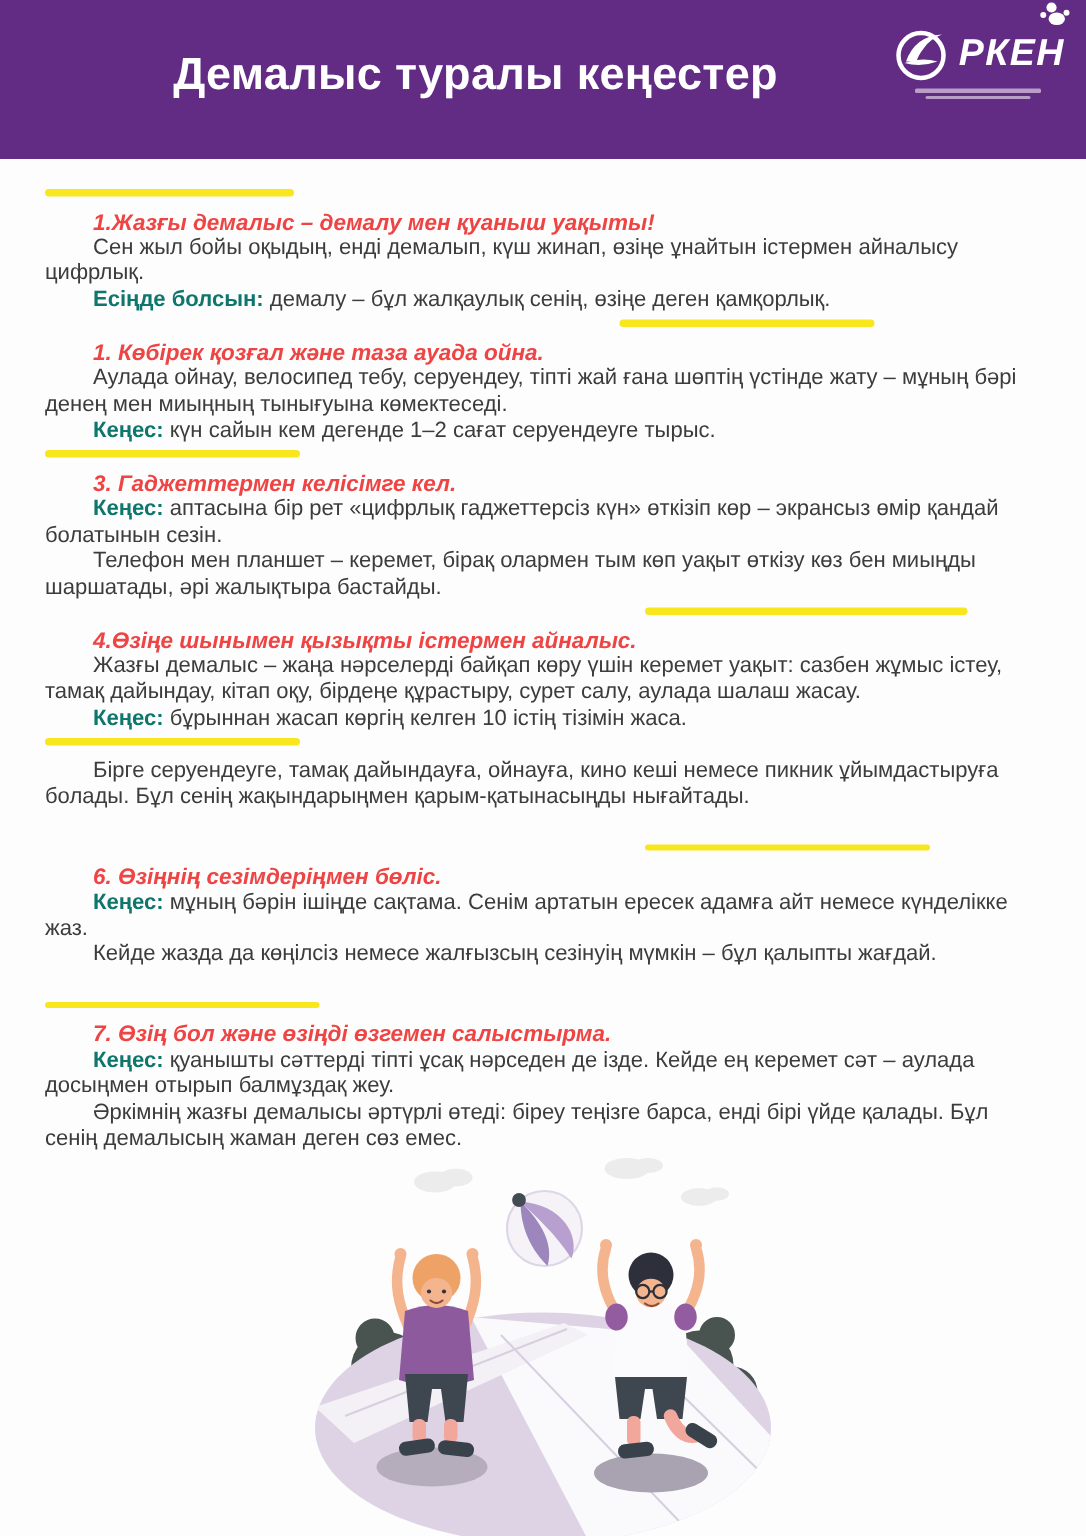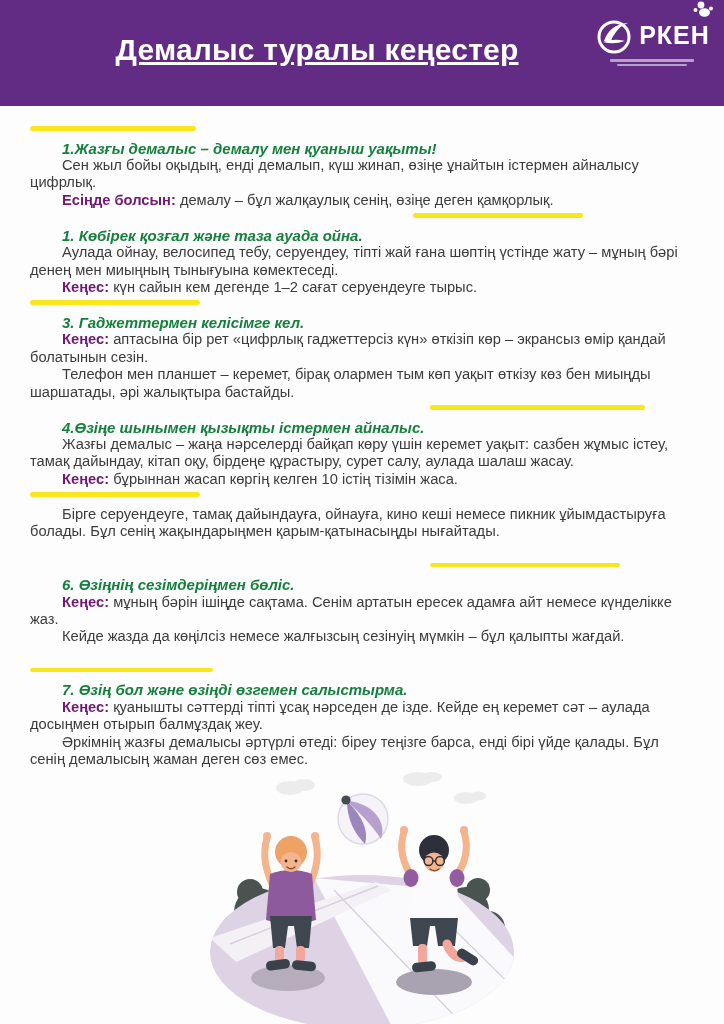--- a/index.html
+++ b/index.html
@@ -2,44 +2,44 @@
 <html lang="kk"><head>
 <meta charset="utf-8">
 <style>
   * { box-sizing: border-box; }
   html,body { margin:0; padding:0; }
   body { background:#ffffff; font-family:"Liberation Sans", sans-serif; }
   .page { position:relative; width:724px; height:1024px; margin:0 auto; background:#fdfdfd; overflow:hidden; }
 
   
   .header { position:relative; height:106px; background:#622c84; display:flex; align-items:center; justify-content:center; }
-  .page-title { color:#ffffff; font-size:30px; font-weight:700; letter-spacing:.2px; margin:0 90px 6px 0;text-decoration:underline; }
+  .page-title { color:#ffffff; font-size:30px; font-weight:700; letter-spacing:.2px; margin:0 90px 6px 0; }
   .logo { position:absolute; right:16px; top:14px; width:112px; display:flex; flex-direction:column; align-items:center; color:#fff; }
-  .logo-row { display:flex; align-items:center; gap:3px; position:relative; }
+  .logo-row { display:flex; align-items:center; gap:3px; position:relative;font-style:italic; }
   .logo-word { font-size:25px; font-weight:700; letter-spacing:1px; line-height:1; }
   .logo-figure { position:absolute; right:-4px; top:-14px; }
   .fineprint { margin-top:3px; display:flex; flex-direction:column; align-items:center; gap:2px; }
   .fineprint span { display:block; height:2.5px; background:rgba(255,255,255,.55); border-radius:1px; }
   .fp1 { width:84px; } .fp2 { width:70px; }
 
   
   .content { padding:16px 30px 0 30px; color:#3c3c3c; }
   .bar { height:4.5px; background:#f7e71c; border-radius:3px; margin:4px 0 9px 0; }
   .b1 { width:166px; }
   .b2 { width:170px; margin-left:383px; }
   .b3 { width:170px; }
   .b4 { width:215px; margin-left:400px; }
   .b5 { width:170px; }
   .b6 { width:190px; margin-left:400px; }
   .b7 { width:183px; }
   section { margin-bottom:2px; }
   section.gap-after { margin-bottom:22px; }
-  h2 { font-size:15px; line-height:17.5px; font-weight:700; font-style:italic; color:#15803d; margin:0; text-indent:32px; }
+  h2 { font-size:15px; line-height:17.5px; font-weight:700; font-style:italic; color:#ef4444; margin:0; text-indent:32px; }
   .content p { font-size:14.7px; line-height:17.4px; margin:0; text-indent:32px; }
-  .content p b { color:#701a75; }
+  .content p b { color:#0f766e; }
 
   
   .illustration { margin:4px 0 0 0; display:flex; justify-content:center; }
 </style>
 </head>
 <body>
 
 <div class="page">
 
   <header class="header">

